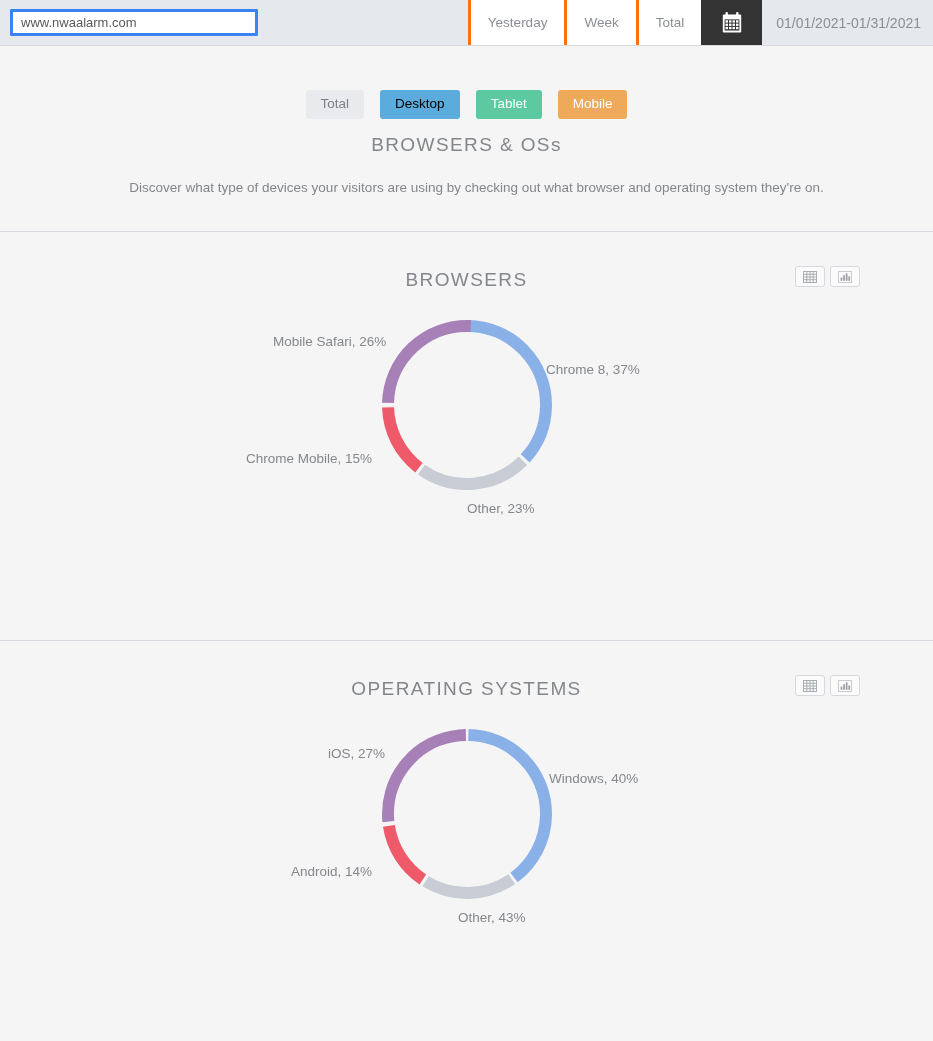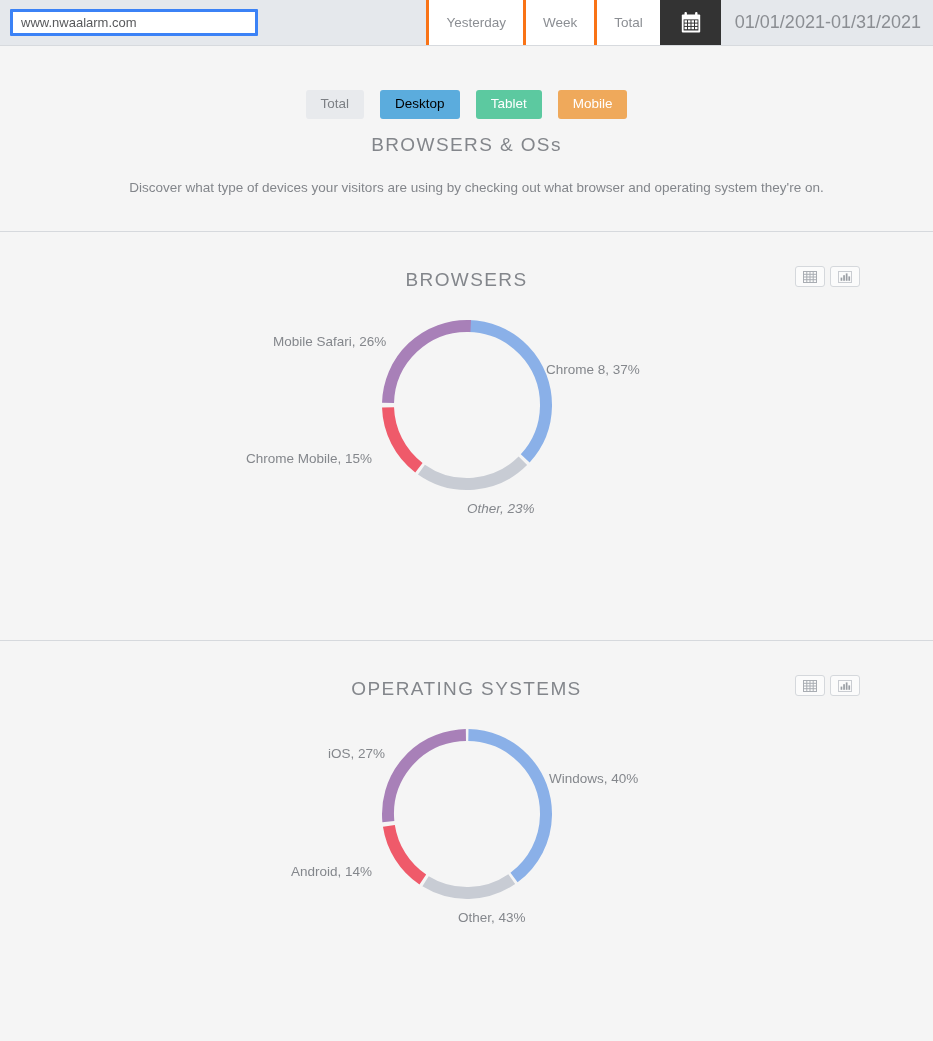--- a/index.html
+++ b/index.html
@@ -62,21 +62,21 @@
     background: #333333;
     color: #ffffff;
     border-left: 1px solid #333333;
     padding: 0 20px;
   }
   .range-label {
     display: flex;
     align-items: center;
     justify-content: center;
     padding: 0 12px 0 14px;
-    font-size: 18px;
+    font-size: 14px;
     color: #8b8e93;
     white-space: nowrap;
   }
   .cal-icon { display: block; }
 
   
   .device-tabs {
     display: flex;
     justify-content: center;
     gap: 16px;
@@ -279,21 +279,21 @@
           <circle r="79" fill="none" stroke="#c8ccd4" stroke-width="12" stroke-dasharray="110.4 386.1" transform="rotate(45)"></circle>
 
           <circle r="79" fill="none" stroke="#ef5a6a" stroke-width="12" stroke-dasharray="69.9 426.6" transform="rotate(127.5)"></circle>
 
           <circle r="79" fill="none" stroke="#a880b8" stroke-width="12" stroke-dasharray="125.6 370.9" transform="rotate(181.5)"></circle>
         </g>
       </svg>
     </div>
 
     <div class="pie-label" style="left:546px; top:52px;text-align:center;">Chrome 8, 37%</div>
-    <div class="pie-label" style="left:467px; top:191px;font-style:italic;">Other, 23%</div>
+    <div class="pie-label" style="left:467px; top:191px;">Other, 23%</div>
     <div class="pie-label" style="left:246px; top:141px;">Chrome Mobile, 15%</div>
     <div class="pie-label" style="left:273px; top:24px;">Mobile Safari, 26%</div>
   </div>
 </div>
 
 <hr class="divider">
 
 <div class="section">
   <div class="section-head">
     <h3 class="section-title">OPERATING SYSTEMS</h3>

